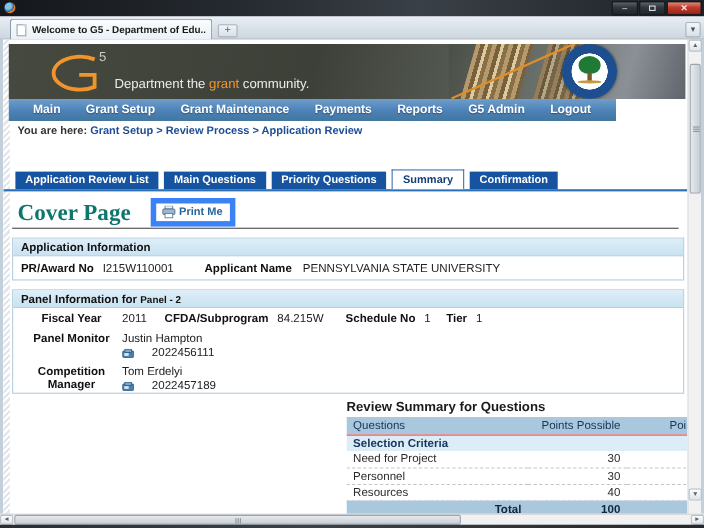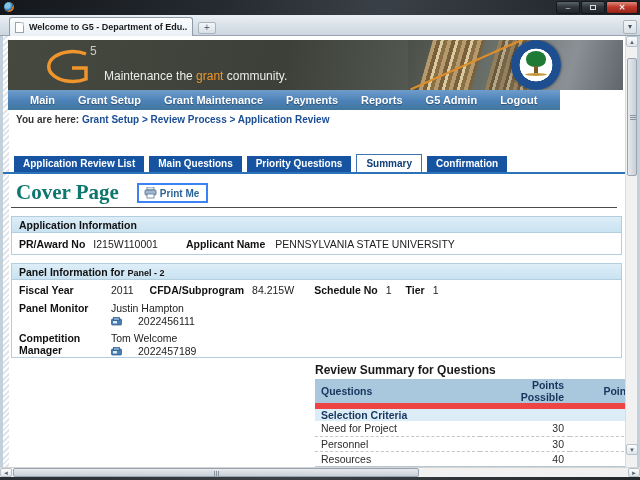--- a/index.html
+++ b/index.html
@@ -79,46 +79,46 @@
   
   .site-tabs { position:absolute; left:0px; top:120px; width:622px; height:18px; border-bottom:2px solid #2c72b8; }
   .site-tabs .row { position:absolute; left:11px; bottom:0; display:flex; gap:5px; align-items:flex-end; }
   .stab { height:16px; background:#1653a1; color:#fff; font-size:10px; font-weight:bold;
     padding:0 9px; line-height:16px; white-space:nowrap; }
   .stab.active { background:#fff; color:#123f77; border:1px solid #3f74ae; border-bottom:none; height:18px; line-height:18px; }
 
   
   .cover-row { position:absolute; left:13px; top:144px; display:flex; align-items:center; }
   .cover-title { font-family:"Liberation Serif", serif; font-size:21px; font-weight:bold; color:#0f766e; }
-  .print-box { margin-left:18px; border:2px solid #3b82f6; padding:2px 7px 2px 5px; display:flex; align-items:flex-end; }
+  .print-box { margin-left:18px; border:5px solid #3b82f6; padding:2px 7px 2px 5px; display:flex; align-items:flex-start; }
   .print-label { font-size:10px; font-weight:bold; color:#2a6496; margin-left:3px; }
   .rule { position:absolute; left:8px; top:171px; width:606px; border-top:1px solid #4a4a4a; }
 
   
   .info-box { position:absolute; left:8px; width:611px; border:1px solid #b3cede; background:#fff; }
   .info-header { height:16px; background:linear-gradient(#ddeef8,#c9e2f1); border-bottom:1px solid #b3cede;
     font-size:10.5px; font-weight:bold; color:#111; line-height:16px; padding-left:7px; }
   .info-header .sub { font-size:9px; }
   .app-box { top:180px; height:39px; }
   .app-row { display:flex; align-items:center; padding:5px 0 0 7px; font-size:10.5px; color:#222; }
   .lbl { font-weight:bold; color:#111; }
   .panel-box { top:227px; height:95px; }
   .p-row { display:flex; padding:4px 0 0 7px; font-size:10.5px; color:#222; }
-  .p-lbl { width:92px; flex:none; font-weight:bold; color:#111; }
+  .p-lbl { width:92px; flex:none; font-weight:bold; color:#111;text-align:center; }
   .phone-line { display:flex; align-items:center; margin-top:1px; }
   .phone-num { font-size:10.5px; color:#222; margin-left:16px; }
 
   
   .summary { position:absolute; left:312px; top:327px; width:310px; }
   .sum-title { text-align:left; font-size:12px; font-weight:600; color:#1a1a1a; margin-bottom:2px; }
   .sum-clip { width:310px; overflow:hidden; }
   .sum-table { width:365px; border-collapse:collapse; table-layout:fixed; font-size:10.5px; }
   .sum-table col.c1{width:165px} .sum-table col.c2{width:90px} .sum-table col.c3{width:110px}
-  .sum-table th { background:#a9c7dd; color:#16365c; font-weight:bold; height:16px; padding:0 6px;
-    border-bottom:6px solid #ef4444; text-align:left; }
+  .sum-table th { background:#a9c7dd; color:#16365c; font-weight:normal; height:16px; padding:0 6px;
+    border-bottom:1px solid #ef4444; text-align:left; }
   .sum-table th.num, .sum-table td.num { text-align:right; }
   .sum-table td { height:15px; padding:0 6px; color:#2b2b2b; background:#fff; border-bottom:1px dashed #c0c8ce; }
   .sum-table tr.section td { background:#ddedf7; font-weight:bold; color:#16365c; border-bottom:none; }
   .sum-table tr.total td { background:#a9c7dd; font-weight:bold; color:#10273f; border-bottom:none; }
   .sum-table tr.total td.tlabel { text-align:right; }
 
   
   .vscroll { position:absolute; right:3px; top:36px; width:12px; height:431px; background:#f1f1f1; border-left:1px solid #dcdcdc; }
   .vthumb { position:absolute; left:1px; top:22px; width:10px; height:118px; border:1px solid #9aa4ae; border-radius:2px;
     background:linear-gradient(90deg,#e6eaee,#c9cfd6); }
@@ -173,21 +173,21 @@
     </div>
     <div class="seal">
       <div class="seal-tree"></div>
       <div class="seal-trunk"></div>
       <div class="seal-ground"></div>
     </div>
     <svg class="g5-logo" width="78" height="46" viewBox="0 0 78 46">
       <path d="M56 11 A24 15 0 1 0 56 36 L56 25 L42 25" fill="none" stroke="#f0952c" stroke-width="3.5"></path>
       <text x="60" y="12" fill="#c9ccc6" font-size="12" font-family="Liberation Sans, sans-serif">5</text>
     </svg>
-    <div class="tagline"><span>Maintenance the </span><span class="accent">grant</span><span> community.</span></div>
+    <div class="tagline"><span>Department the </span><span class="accent">grant</span><span> community.</span></div>
   </div>
 
   <div class="navbar">
     <span class="nav-item">Main</span>
     <span class="nav-item">Grant Setup</span>
     <span class="nav-item">Grant Maintenance</span>
     <span class="nav-item">Payments</span>
     <span class="nav-item">Reports</span>
     <span class="nav-item">G5 Admin</span>
     <span class="nav-item">Logout</span>
@@ -251,21 +251,21 @@
             <rect x="2.5" y="0.5" width="6" height="3" fill="#7aa6cc" stroke="#2a5580" stroke-width="0.7"></rect>
             <rect x="2" y="4" width="4" height="2.5" fill="#dce8f2"></rect>
           </svg>
           <span class="phone-num">2022456111</span>
         </span>
       </span>
     </div>
     <div class="p-row" style="padding-top:5px;">
       <span class="p-lbl">Competition Manager</span>
       <span>
-        <span>Tom Welcome</span>
+        <span>Tom Erdelyi</span>
         <span class="phone-line">
           <svg width="11" height="9" viewBox="0 0 11 9">
             <rect x="0.5" y="2" width="10" height="6" rx="1" fill="#4a7fb5" stroke="#2a5580" stroke-width="0.7"></rect>
             <rect x="2.5" y="0.5" width="6" height="3" fill="#7aa6cc" stroke="#2a5580" stroke-width="0.7"></rect>
             <rect x="2" y="4" width="4" height="2.5" fill="#dce8f2"></rect>
           </svg>
           <span class="phone-num">2022457189</span>
         </span>
       </span>
     </div>

